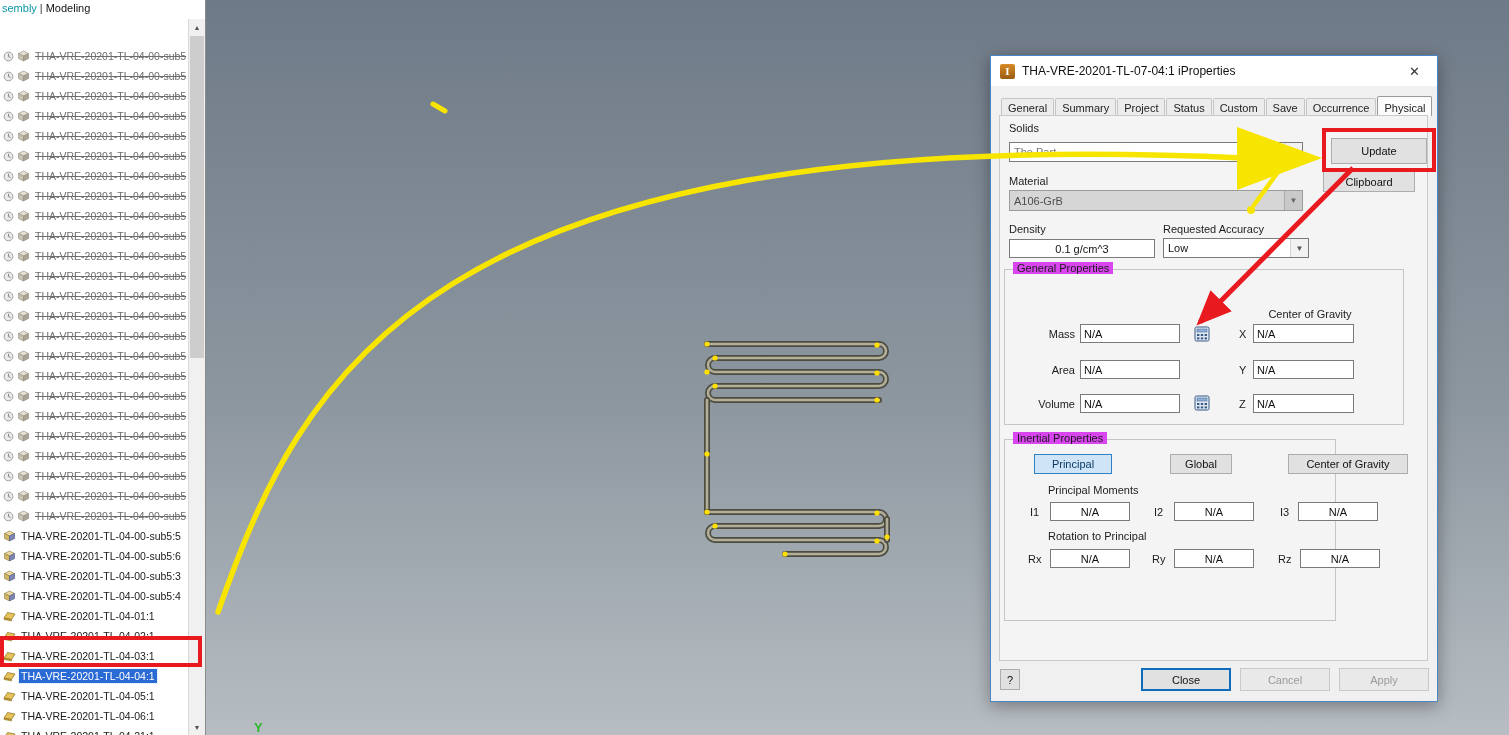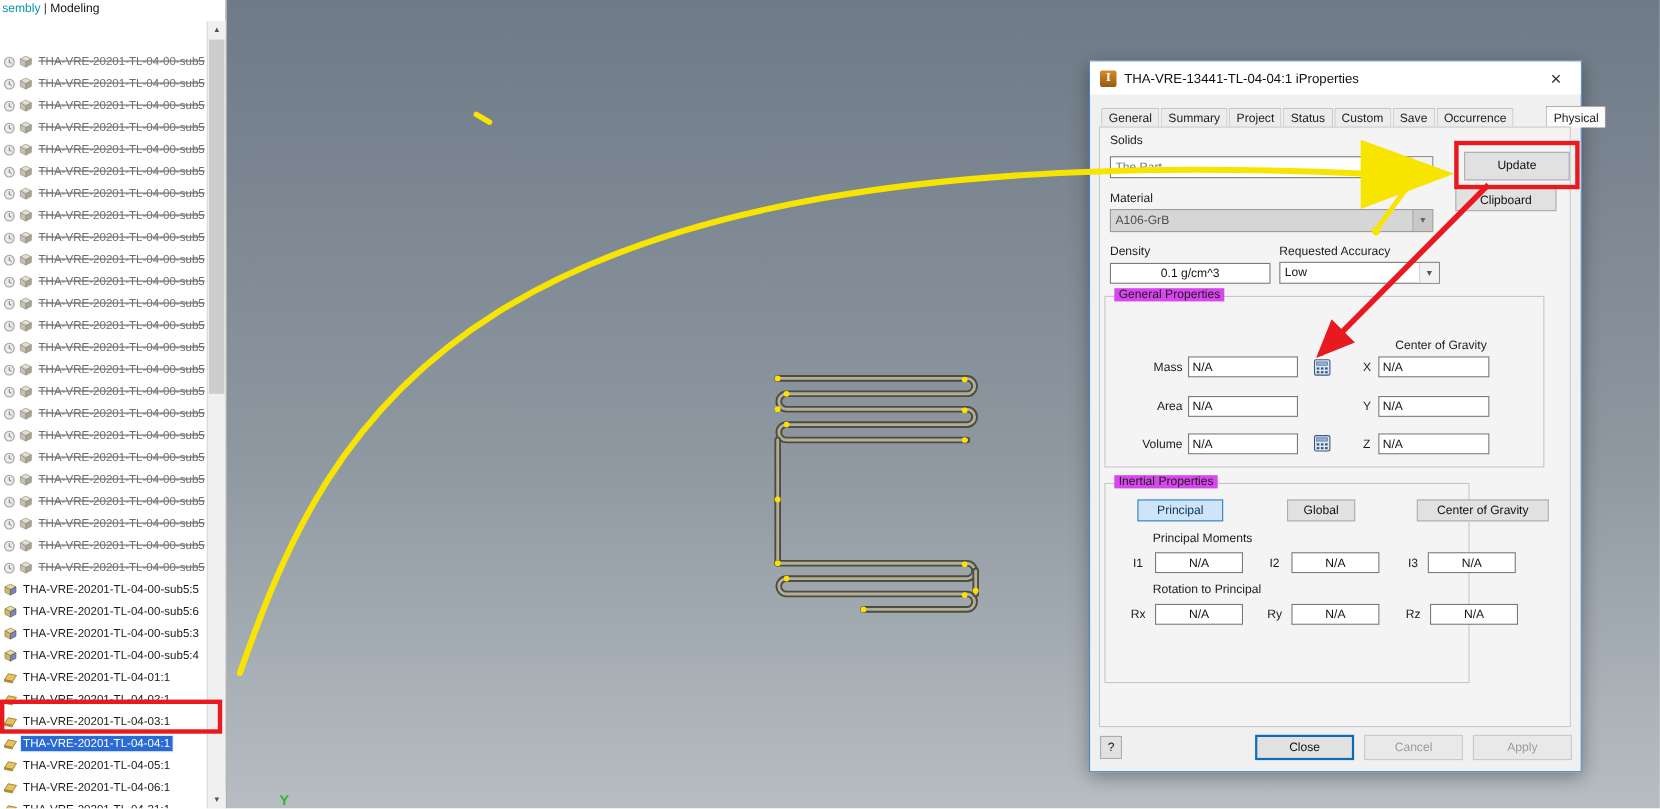--- a/index.html
+++ b/index.html
@@ -49,21 +49,21 @@
   .dlg-icon{width:15px;height:15px;margin:0 7px 0 9px;border-radius:2px;
             background:linear-gradient(#d88c28,#9a5a10);color:#fff;font-weight:bold;
             font-size:11px;display:flex;align-items:center;justify-content:center;
             font-family:"Liberation Serif",serif;}
   .dlg-title-text{font-size:12px;color:#111;}
   .dlg-close{position:absolute;right:0;top:0;width:45px;height:30px;display:flex;
              align-items:center;justify-content:center;font-size:13px;color:#333;cursor:default;}
   .dlg-tabs{position:absolute;left:10px;top:39px;height:21px;display:flex;align-items:flex-end;}
   .tab{padding:3px 6px 2px;font-size:11px;color:#222;background:#ececec;
        border:1px solid #c6c6c6;border-bottom:none;margin-right:1px;border-radius:2px 2px 0 0;}
-  .tab.active{background:#fbfbfb;padding-top:5px;border-color:#9a9a9a;margin-left:28px;}
+  .tab.active{background:#fbfbfb;padding-top:5px;border-color:#9a9a9a;}
   .dlg-page{position:absolute;left:8px;top:59px;width:429px;height:546px;background:#f4f4f4;
             border:1px solid #c9c9c9;box-sizing:border-box;}
   .lbl{position:absolute;font-size:11px;color:#1c1c1c;white-space:nowrap;}
   .lbl.right{text-align:right;}
   .input{position:absolute;height:19px;border:1px solid #7a7a7a;background:#fff;font-size:11px;
          padding:0 3px;box-sizing:border-box;font-family:"Liberation Sans",sans-serif;color:#111;}
   .input.right{text-align:center;}
   .combo{position:absolute;border:1px solid #7a7a7a;background:#fff;font-size:11px;
          display:flex;align-items:center;padding-left:4px;box-sizing:border-box;}
   .combo .carrow{position:absolute;right:0;top:0;bottom:0;width:17px;display:flex;
@@ -680,21 +680,21 @@
   <div class="scrollbar">
     <div class="sb-btn up">▲</div>
     <div class="sb-thumb"></div>
     <div class="sb-btn down">▼</div>
   </div>
 </div>
 
 <div class="dialog">
   <div class="dlg-title">
     <span class="dlg-icon">I</span>
-    <span class="dlg-title-text">THA-VRE-13441-TL-04-04:1 iProperties</span>
+    <span class="dlg-title-text">THA-VRE-20201-TL-07-04:1 iProperties</span>
     <span class="dlg-close">✕</span>
   </div>
 
   <div class="dlg-tabs">
 
       <span class="tab">General</span>
 
       <span class="tab">Summary</span>
 
       <span class="tab">Project</span>

